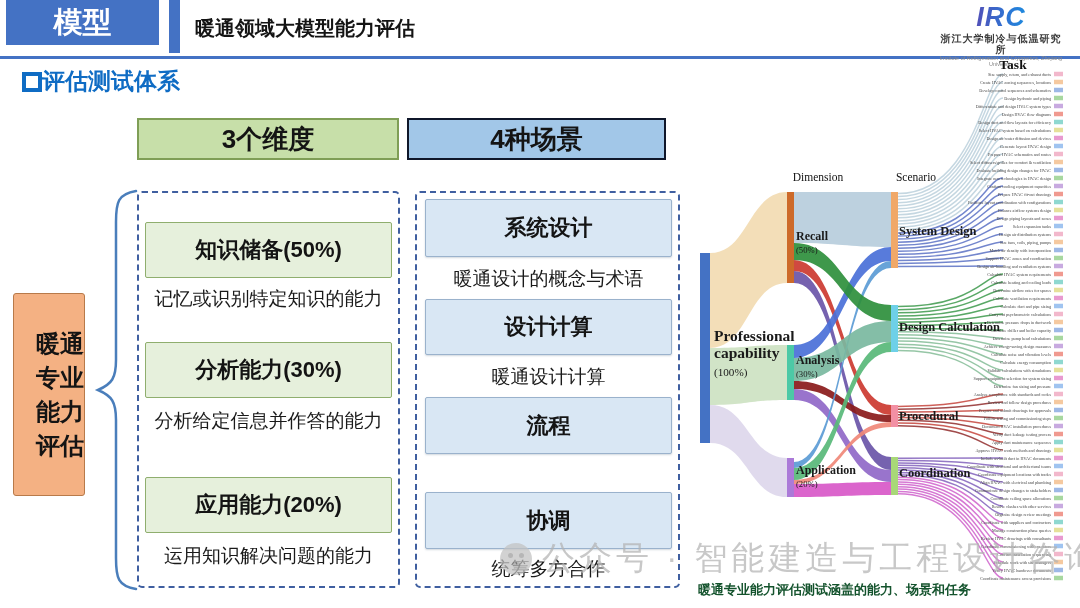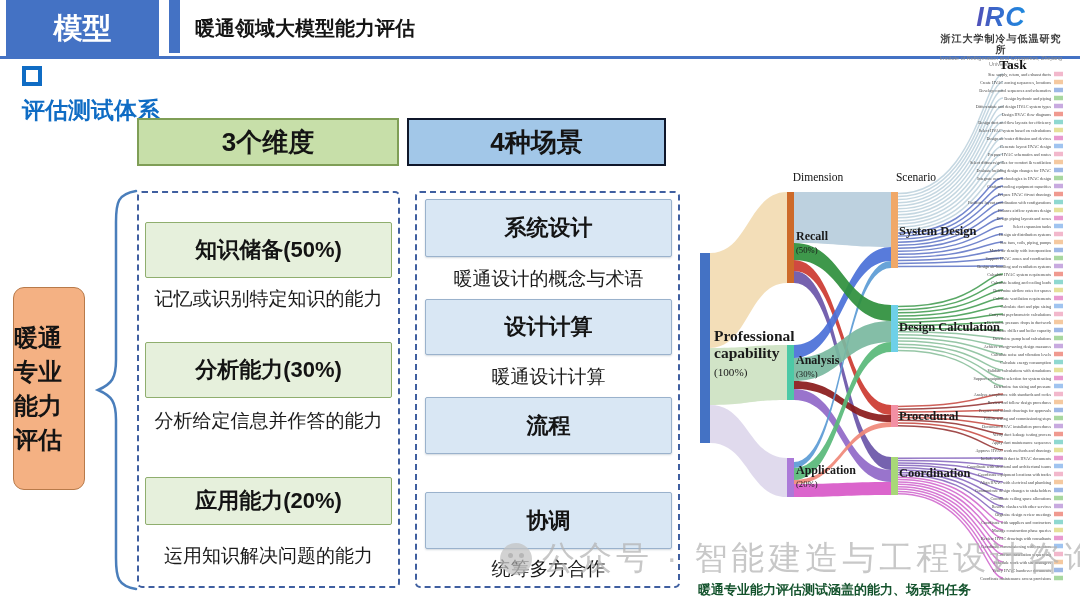--- a/index.html
+++ b/index.html
@@ -1,46 +1,46 @@
 <!DOCTYPE html>
 <html><head>
 <meta charset="utf-8">
 <style>
   html,body{margin:0;padding:0;background:#fff;}
   .slide{position:relative;width:1080px;height:608px;background:#ffffff;overflow:hidden;
          font-family:"Liberation Sans",sans-serif;}
 
   
-  .hdr-tag{position:absolute;left:6px;top:0;width:153px;height:58px;background:#4472c4;
+  .hdr-tag{position:absolute;left:6px;top:0;width:153px;height:45px;background:#4472c4;
            color:#fff;font-size:29px;font-weight:bold;display:flex;align-items:center;justify-content:center;}
   .hdr-strip{position:absolute;left:169px;top:0;width:11px;height:53px;background:#4472c4;}
   .hdr-title{position:absolute;left:195px;top:0;height:53px;line-height:57px;font-size:20px;
              font-weight:bold;color:#141414;white-space:nowrap;}
   .hdr-line{position:absolute;left:0;top:56px;width:1080px;height:3px;background:#4472c4;}
 
   .logo{position:absolute;right:14px;top:3px;width:130px;text-align:center;line-height:1.1;}
   .logo-text{font-size:27px;font-weight:bold;font-style:italic;letter-spacing:1px;
              background:linear-gradient(90deg,#7030a0 10%,#2e75d4 55%,#00b0f0 95%);
              -webkit-background-clip:text;background-clip:text;color:transparent;}
   .logo-cn{font-size:10px;font-weight:bold;color:#3a3a3a;letter-spacing:1px;}
   .logo-en{font-size:5.5px;color:#888;}
 
   
-  .sec{position:absolute;left:22px;top:66px;display:flex;align-items:flex-start;gap:9px;flex-direction:column;}
+  .sec{position:absolute;left:22px;top:66px;display:flex;align-items:center;}
   .sec-sq{width:12px;height:12px;border:4px solid #0f6cc4;}
   .sec-txt{font-size:23px;font-weight:bold;color:#0f6cc4;}
 
   
-  .cap-box{position:absolute;left:13px;top:287px;width:70px;height:201px;background:#f4b183;
-           border:1.5px solid #b87a4a;border-radius:11px;display:flex;align-items:center;justify-content:flex-start;}
+  .cap-box{position:absolute;left:13px;top:293px;width:70px;height:201px;background:#f4b183;
+           border:1.5px solid #b87a4a;border-radius:3px;display:flex;align-items:center;justify-content:flex-end;}
   .cap-lines{font-size:24px;font-weight:bold;color:#141414;line-height:34px;text-align:center;}
   .brace{position:absolute;left:86px;top:188px;}
 
   
-  .col-hdr{position:absolute;height:48px;display:flex;align-items:center;justify-content:center;
+  .col-hdr{position:absolute;height:42px;display:flex;align-items:center;justify-content:center;
            font-size:26px;font-weight:bold;color:#141414;box-sizing:border-box;}
   .hdr-green{left:137px;top:118px;width:262px;background:#c7dfa9;border:2px solid #7f9e56;}
   .hdr-blue{left:407px;top:118px;width:259px;background:#a2c7e8;border:2px solid #0f172a;}
   .dash-box{position:absolute;top:191px;height:397px;border:2px dashed #3f5fa0;border-radius:5px;box-sizing:border-box;}
   .dash-l{left:137px;width:263px;}
   .dash-r{left:415px;width:265px;}
   .item-box{position:absolute;width:247px;display:flex;align-items:center;justify-content:center;
             font-size:22px;font-weight:bold;color:#141414;box-sizing:border-box;border-radius:2px;}
   .green-it{left:145px;background:#e6f0dc;border:1.5px solid #8fae6e;}
   .blue-it{left:425px;background:#d9e7f4;border:1.5px solid #9ab2cc;box-shadow:0 1px 2px rgba(120,140,160,.35);}
@@ -97,21 +97,21 @@
   <svg class="brace" width="56" height="404" viewBox="0 0 56 404">
     <path d="M50,3 C32,6 30,14 30,34 L30,172 C30,190 26,196 12,202 C26,208 30,214 30,232 L30,370 C30,390 32,398 50,401" fill="none" stroke="#4a7ebb" stroke-width="2.5" stroke-linecap="round"></path>
   </svg>
 
   <div class="col-hdr hdr-green">3个维度</div>
   <div class="dash-box dash-l"></div>
   <div class="item-box green-it" style="top:222px;height:56px;">知识储备(50%)</div>
   <div class="item-desc desc-l" style="top:286px;">记忆或识别特定知识的能力</div>
   <div class="item-box green-it" style="top:342px;height:56px;">分析能力(30%)</div>
   <div class="item-desc desc-l" style="top:408px;">分析给定信息并作答的能力</div>
-  <div class="item-box green-it" style="top:477px;height:48px;">应用能力(20%)</div>
+  <div class="item-box green-it" style="top:477px;height:56px;">应用能力(20%)</div>
   <div class="item-desc desc-l" style="top:543px;">运用知识解决问题的能力</div>
 
   <div class="col-hdr hdr-blue">4种场景</div>
   <div class="dash-box dash-r"></div>
   <div class="item-box blue-it" style="top:199px;height:58px;">系统设计</div>
   <div class="item-desc desc-r" style="top:266px;">暖通设计的概念与术语</div>
   <div class="item-box blue-it" style="top:299px;height:56px;">设计计算</div>
   <div class="item-desc desc-r" style="top:364px;">暖通设计计算</div>
   <div class="item-box blue-it" style="top:397px;height:57px;">流程</div>
   <div class="item-box blue-it" style="top:492px;height:57px;">协调</div>

